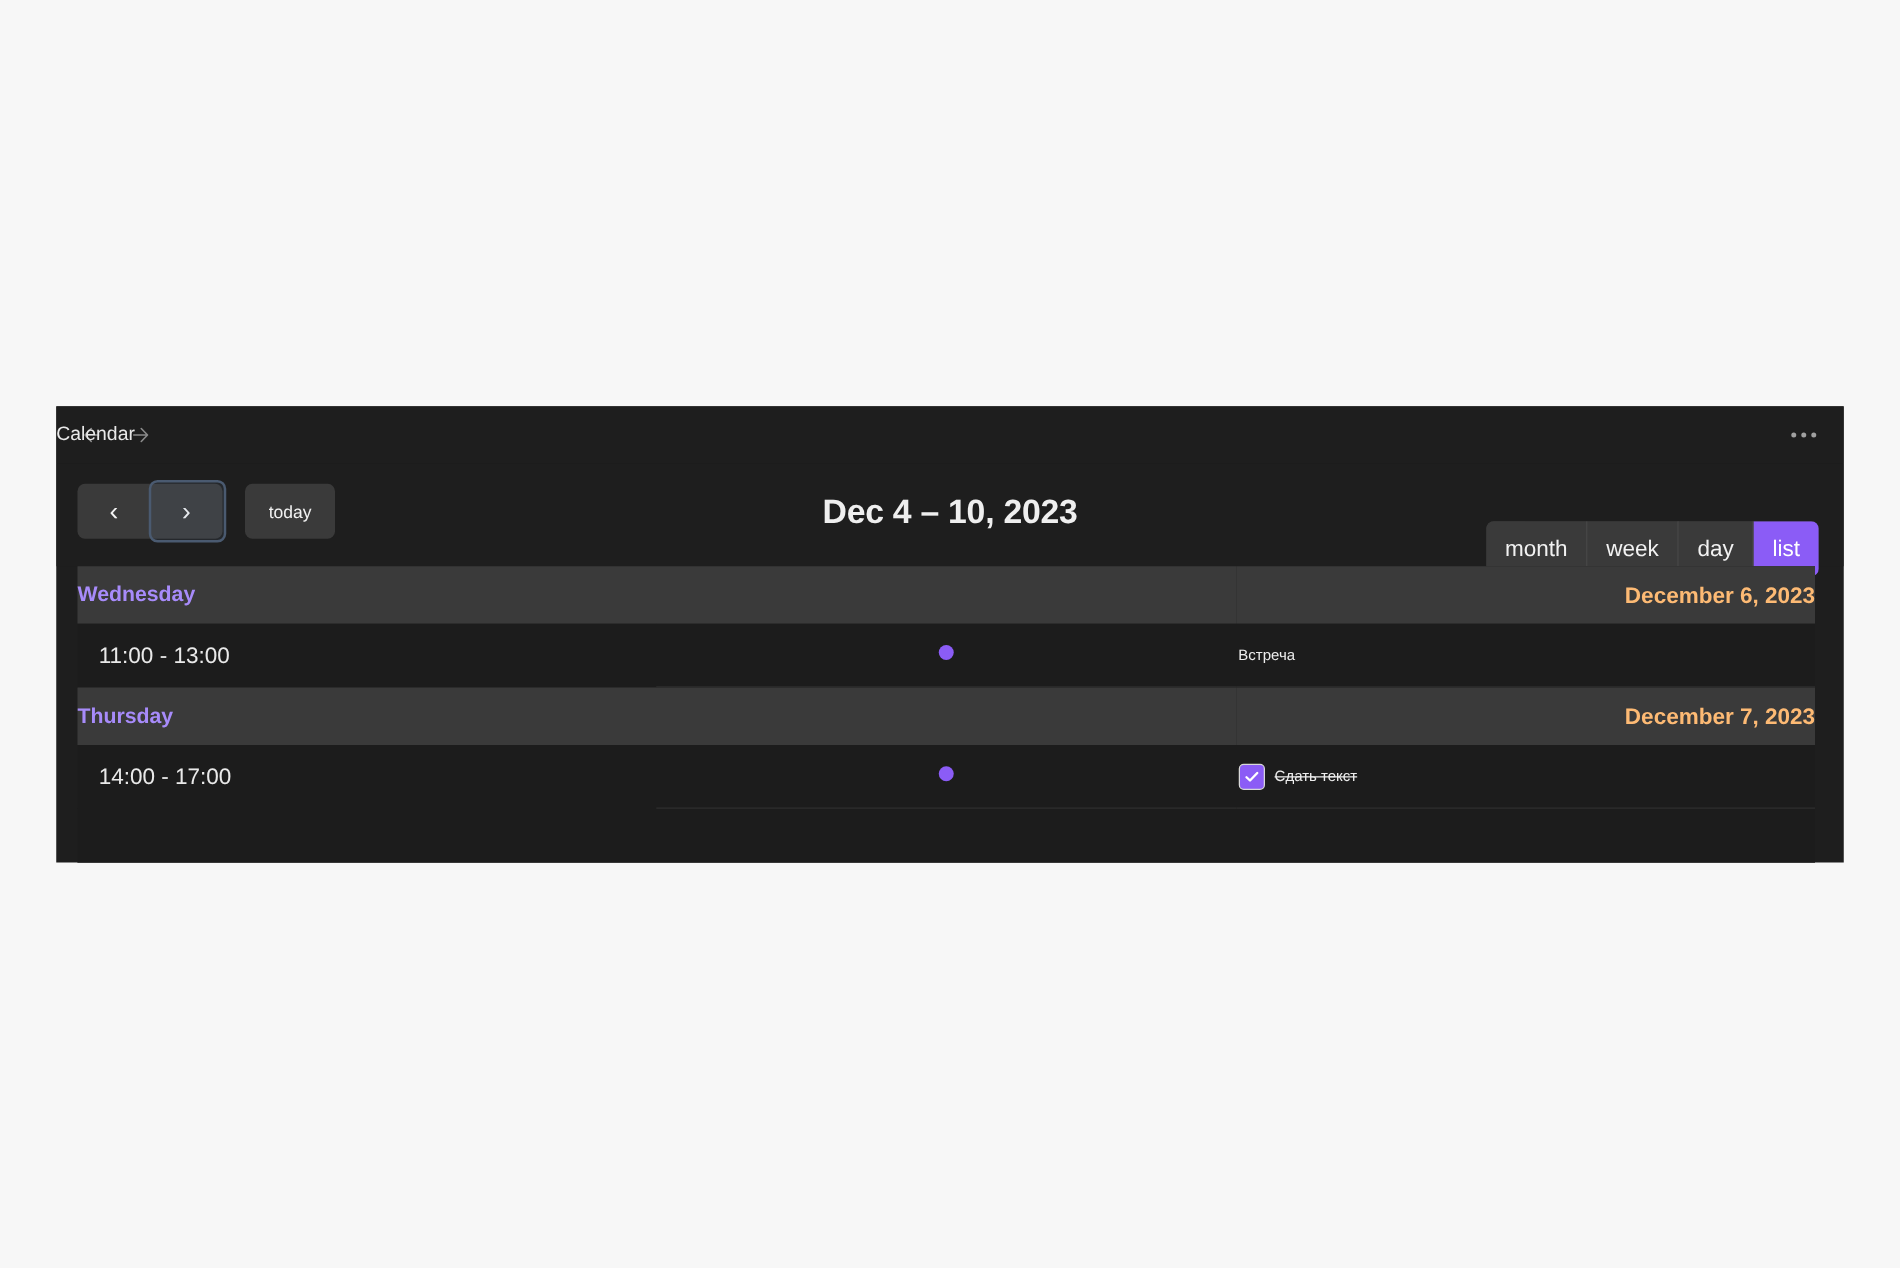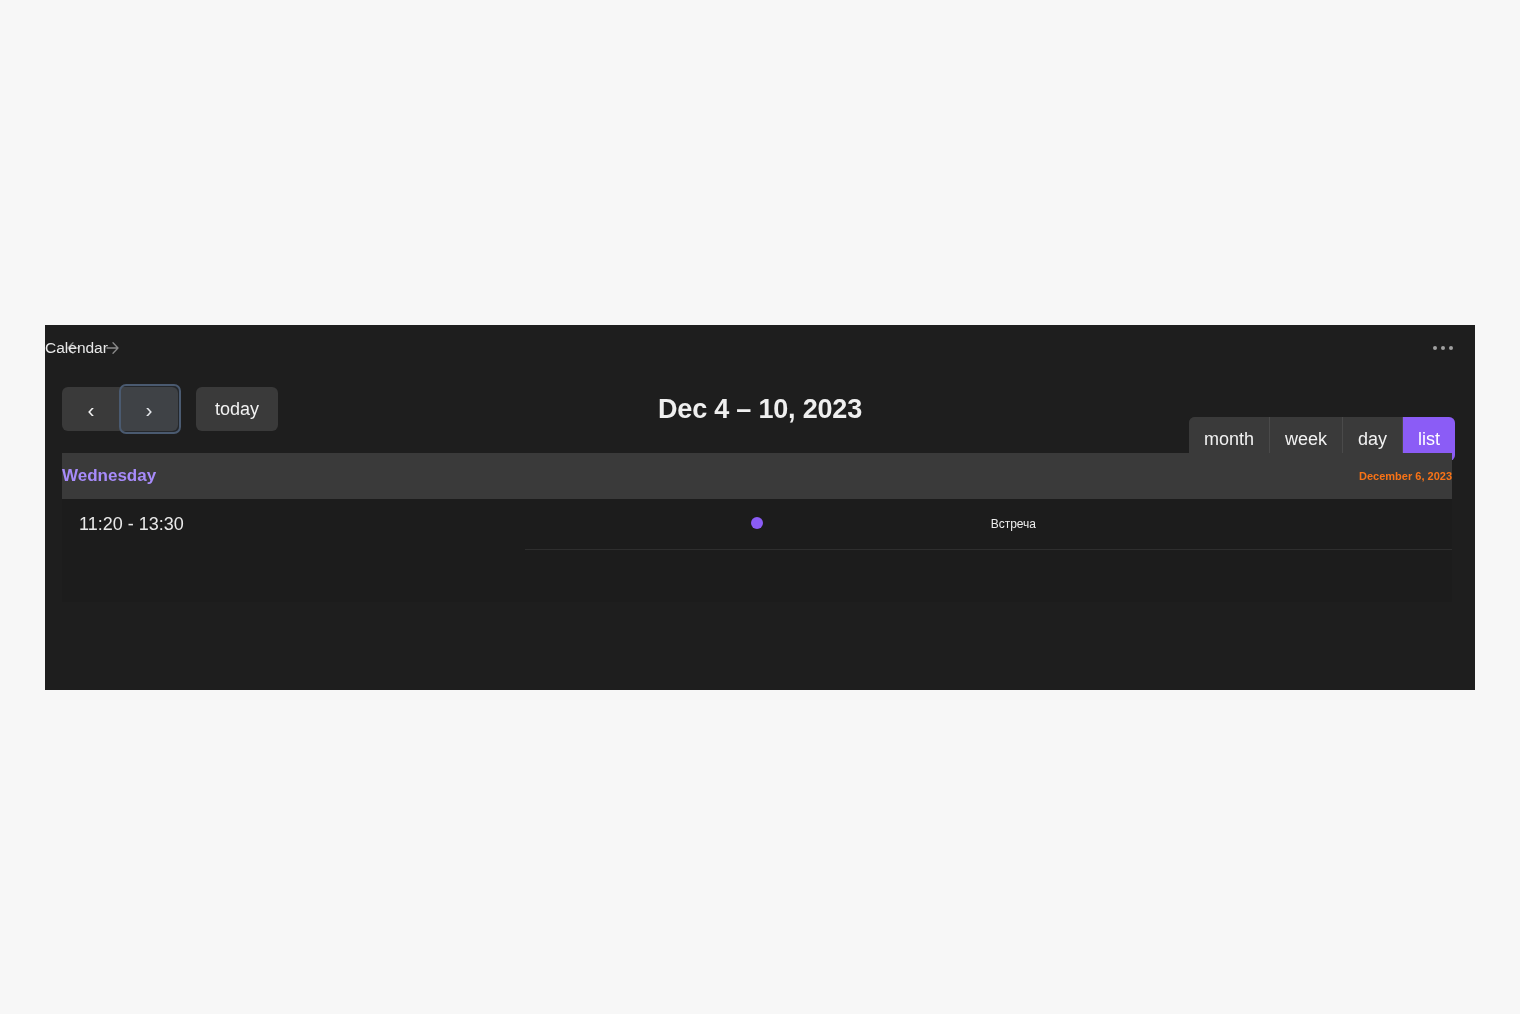--- a/index.html
+++ b/index.html
@@ -141,21 +141,21 @@
   }
 
   .today-btn {
     margin-left: 18px;
     height: 44px;
     padding: 0 19px;
     background: #3a3a3a;
     border: none;
     border-radius: 6px;
     color: #f2f2f2;
-    font-size: 18px;
+    font-size: 14px;
     font-family: "Liberation Sans", sans-serif;
     cursor: pointer;
   }
 
   .cal-title {
     position: absolute;
     left: 0;
     right: 0;
     top: 16px;
     height: 44px;
@@ -215,22 +215,22 @@
     margin-left: 16px;
   }
   .day-name {
     color: #a78bfa;
     font-size: 17px;
     font-weight: bold;
     padding-left: 17px;
     text-align: left;
   }
   .day-date {
-    color: #f97316;
-    font-size: 11px;
+    color: #fdba74;
+    font-size: 18px;
     font-weight: bold;
     padding-right: 17px;
     text-align: right;
   }
   .event-row td {
     background: #1c1c1c;
     height: 48px;
     vertical-align: middle;
     border-bottom: 1px solid #2e2e2e;
   }
@@ -344,31 +344,51 @@
 
     <div class="list-wrap">
       <table class="list-table">
         <tbody>
 
           <tr class="day-row">
             <td class="day-name" colspan="2">Wednesday</td>
             <td class="day-date">December 6, 2023</td>
           </tr>
           <tr class="event-row">
-            <td class="ev-time">11:20 - 13:30</td>
+            <td class="ev-time">11:00 - 13:00</td>
             <td class="ev-dot-cell">
               <span class="ev-dot"></span>
             </td>
             <td class="ev-title">
               <span class="ev-title-inner">
                 <span>Встреча</span>
               </span>
             </td>
           </tr>
 
+          <tr class="day-row">
+            <td class="day-name" colspan="2">Thursday</td>
+            <td class="day-date">December 7, 2023</td>
+          </tr>
+          <tr class="event-row">
+            <td class="ev-time">14:00 - 17:00</td>
+            <td class="ev-dot-cell">
+              <span class="ev-dot"></span>
+            </td>
+            <td class="ev-title">
+              <span class="ev-title-inner">
+                <span class="task-check">
+                  <svg width="13" height="13" viewBox="0 0 13 13" fill="none" stroke="#ffffff" stroke-width="1.9">
+                    <path d="M2.2 6.8 L5 9.4 L10.8 3.4" stroke-linecap="round" stroke-linejoin="round"></path>
+                  </svg>
+                </span>
+                <span class="ev-label-done">Сдать текст</span>
+              </span>
+            </td>
+          </tr>
 
           <tr class="spacer-row">
             <td></td>
             <td></td>
             <td></td>
           </tr>
 
         </tbody>
       </table>
     </div>

